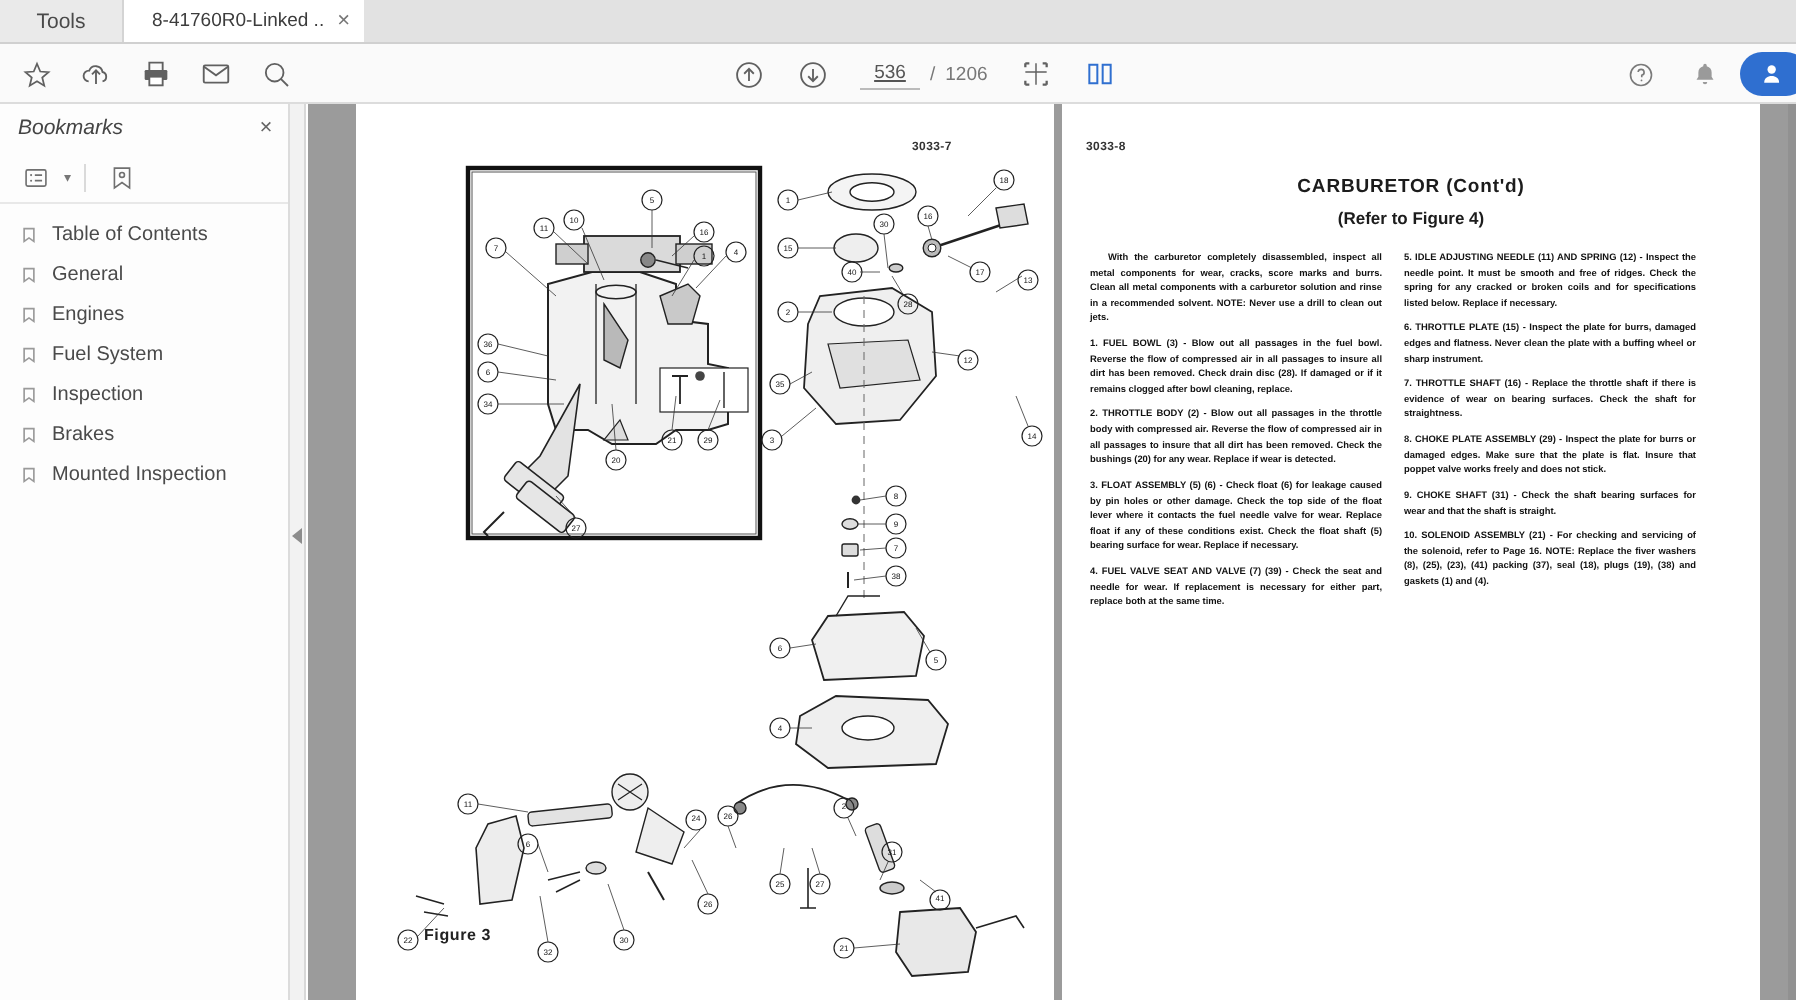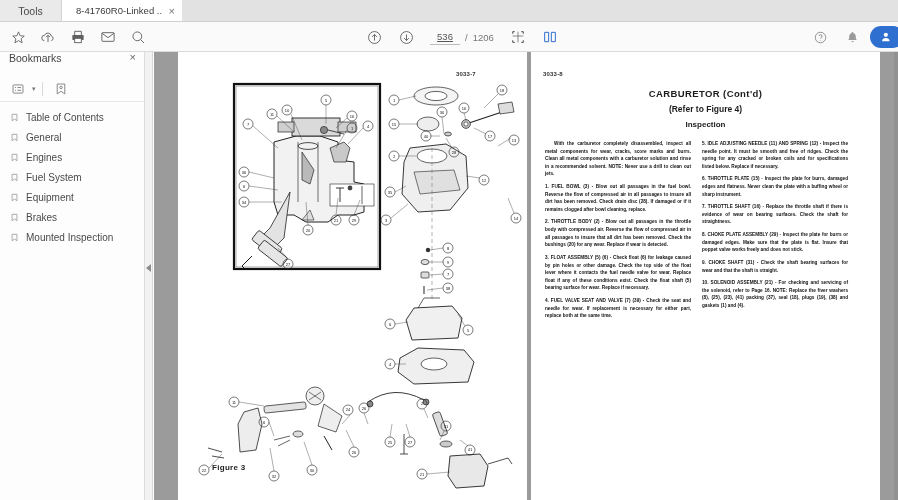--- a/index.html
+++ b/index.html
@@ -60,22 +60,22 @@
     display:flex; align-items:center; justify-content:center;
     margin-right:-10px; cursor:pointer;
   }
 
   
   .bmpanel {
     position:absolute; left:0; top:52px; width:145px; height:448px;
     background:#fdfdfd; border-right:1px solid #dcdcdc;
   }
   .bm-header {
-    height:24px; display:flex; justify-content:space-between;
-    padding:0 8px 0 9px; font-size:10.5px; color:#444;
+    height:24px; display:flex; align-items:center; justify-content:space-between;
+    padding:0 8px 0 9px; font-size:10.5px; color:#444;font-style:italic;
   }
   .bm-close { font-size:11px; color:#666; cursor:pointer; line-height:1; }
   .bm-tools {
     height:26px; display:flex; align-items:center; gap:3px; padding-left:6px;
     border-bottom:1px solid #e8e8e8;
   }
   .bm-tool { width:24px; height:22px; display:flex; align-items:center; justify-content:center; cursor:pointer; color:#666; }
   .bm-sep { width:1px; height:14px; background:#dadada; margin:0 3px; }
   .bm-list { padding-top:5px; }
   .bm-item {
@@ -297,21 +297,21 @@
             </svg>
         </span>
         <span>Fuel System</span>
       </div>
       <div class="bm-item">
         <span class="bm-ico">
           <svg width="9" height="11" viewBox="0 0 24 24" fill="none" stroke="#9a9a9a" stroke-width="2.2">
               <path d="M5.5 3.5h13v17l-6.5-4.6-6.5 4.6z"></path>
             </svg>
         </span>
-        <span>Equipment</span>
+        <span>Inspection</span>
       </div>
       <div class="bm-item">
         <span class="bm-ico">
           <svg width="9" height="11" viewBox="0 0 24 24" fill="none" stroke="#9a9a9a" stroke-width="2.2">
               <path d="M5.5 3.5h13v17l-6.5-4.6-6.5 4.6z"></path>
             </svg>
         </span>
         <span>Brakes</span>
       </div>
       <div class="bm-item">
@@ -579,21 +579,20 @@
 
         <div class="fig-caption">Figure 3</div>
       </div>
 
       <div class="page">
         <div class="pgnum" style="left:12px; top:19px;">3033-8</div>
 
         <div style="padding:36px 14px 0 14px;">
           <div class="rp-title">CARBURETOR  (Cont'd)</div>
           <div class="rp-sub">(Refer to Figure 4)</div>
-          <div class="rp-sec">Inspection</div>
 
           <div class="cols">
             <div class="col">
               <div class="para indent">With the carburetor completely disassembled, inspect all metal components for wear, cracks, score marks and burrs. Clean all metal components with a carburetor solution and rinse in a recommended solvent. NOTE: Never use a drill to clean out jets.</div>
               <div class="para">1. FUEL BOWL (3) - Blow out all passages in the fuel bowl. Reverse the flow of compressed air in all passages to insure all dirt has been removed. Check drain disc (28). If damaged or if it remains clogged after bowl cleaning, replace.</div>
               <div class="para">2. THROTTLE BODY (2) - Blow out all passages in the throttle body with compressed air. Reverse the flow of compressed air in all passages to insure that all dirt has been removed. Check the bushings (20) for any wear. Replace if wear is detected.</div>
               <div class="para">3. FLOAT ASSEMBLY (5) (6) - Check float (6) for leakage caused by pin holes or other damage. Check the top side of the float lever where it contacts the fuel needle valve for wear. Replace float if any of these conditions exist. Check the float shaft (5) bearing surface for wear. Replace if necessary.</div>
               <div class="para">4. FUEL VALVE SEAT AND VALVE (7) (39) - Check the seat and needle for wear. If replacement is necessary for either part, replace both at the same time.</div>
             </div>
             <div class="col">

